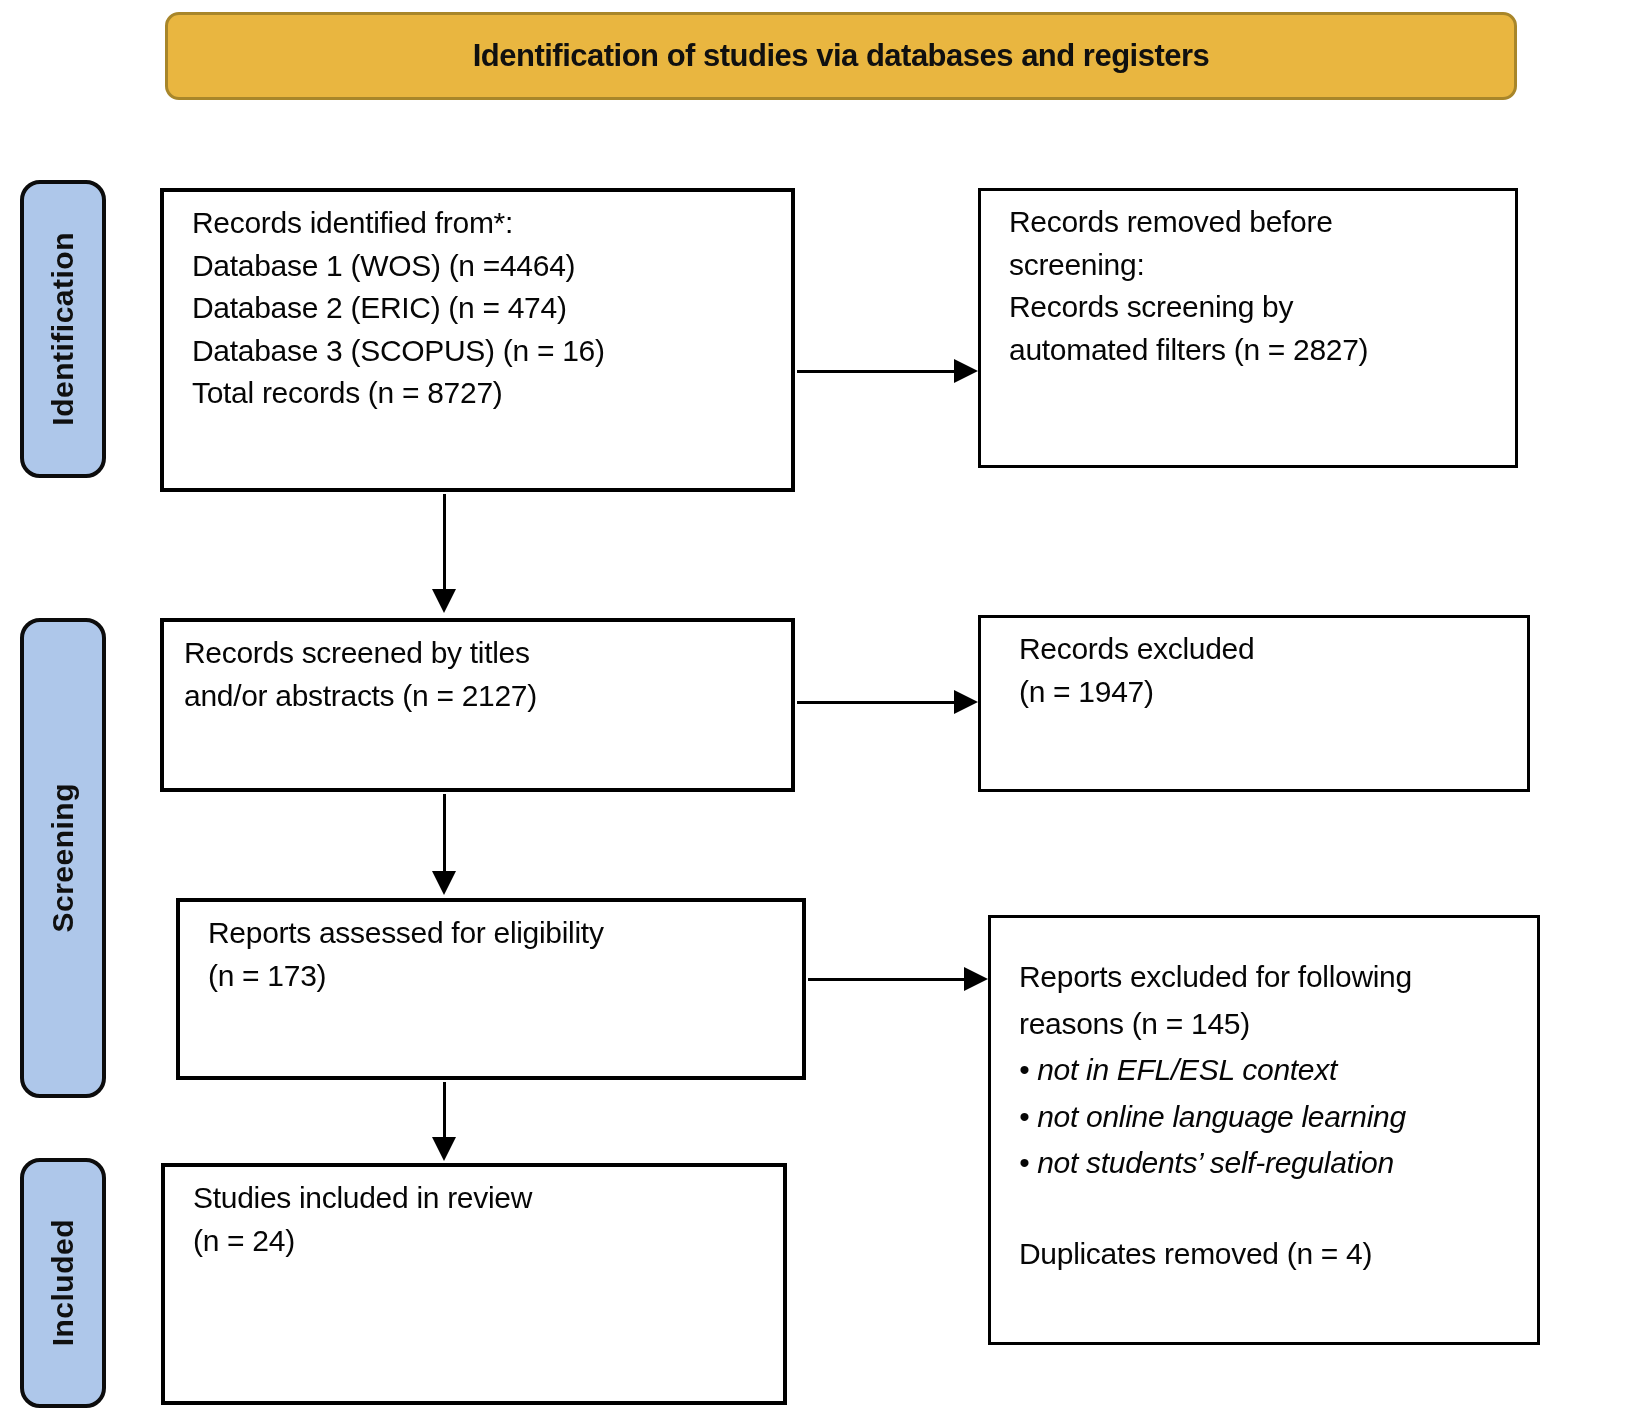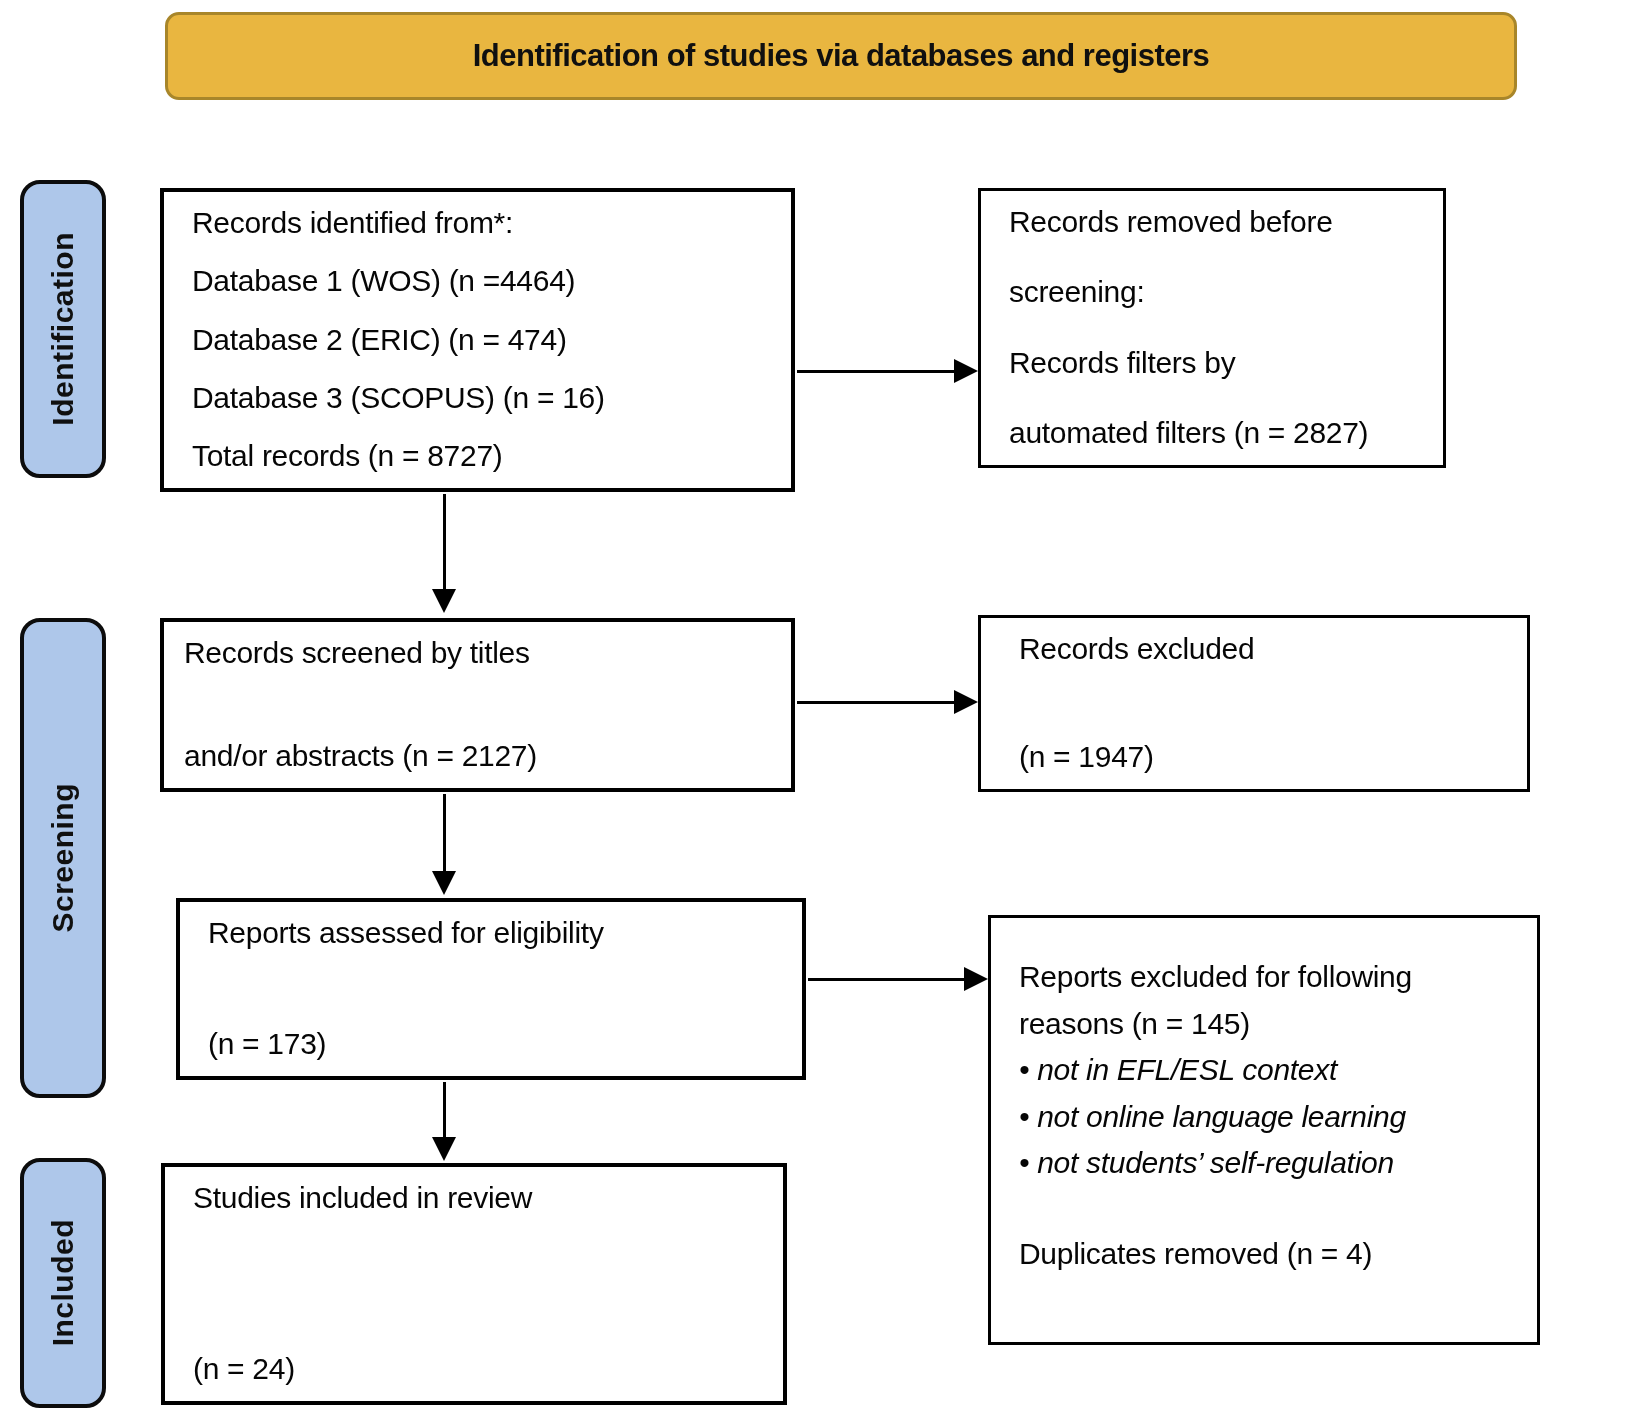--- a/index.html
+++ b/index.html
@@ -51,29 +51,29 @@
     letter-spacing: 0.5px;
     white-space: nowrap;
   }
 
   
   .flow-box {
     position: absolute;
     background: #ffffff;
     border: 4px solid #000000;
     box-sizing: border-box;
-    display: flex; flex-direction: column; justify-content: space-between;
+    display: flex; flex-direction: column; justify-content: flex-start;
     padding: 10px 16px 10px 28px;
     font-size: 30px; line-height: 1.42; color: #060606;
     letter-spacing: -0.3px;
   }
   .flow-box .line { white-space: nowrap; }
 
   .box-identified        { left: 160px; top: 188px;  width: 635px; height: 304px; }
-  .box-removed           { left: 978px; top: 188px;  width: 468px; height: 280px; border-width: 3px; }
+  .box-removed           { left: 978px; top: 188px;  width: 540px; height: 280px; border-width: 3px; }
   .box-screened          { left: 160px; top: 618px;  width: 635px; height: 174px; padding-left: 20px; }
   .box-excluded-records  { left: 978px; top: 615px;  width: 552px; height: 177px; border-width: 3px; padding-left: 38px; }
   .box-assessed          { left: 176px; top: 898px;  width: 630px; height: 182px; }
   .box-excluded-reports  {
     left: 988px; top: 915px; width: 552px; height: 430px;
     border-width: 3px;
     justify-content: flex-start;
     padding-top: 36px;
     line-height: 1.55;
   }
@@ -121,21 +121,21 @@
     <div class="line">Records identified from*:</div>
     <div class="line">Database 1 (WOS) (n =4464)</div>
     <div class="line">Database 2 (ERIC) (n = 474)</div>
     <div class="line">Database 3 (SCOPUS) (n = 16)</div>
     <div class="line">Total records (n = 8727)</div>
   </div>
 
   <div class="flow-box box-removed">
     <div class="line">Records removed before</div>
     <div class="line">screening:</div>
-    <div class="line">Records filters by</div>
+    <div class="line">Records screening by</div>
     <div class="line">automated filters (n = 2827)</div>
   </div>
 
   <div class="flow-box box-screened">
     <div class="line">Records screened by titles</div>
     <div class="line">and/or abstracts (n = 2127)</div>
   </div>
 
   <div class="flow-box box-excluded-records">
     <div class="line">Records excluded</div>

